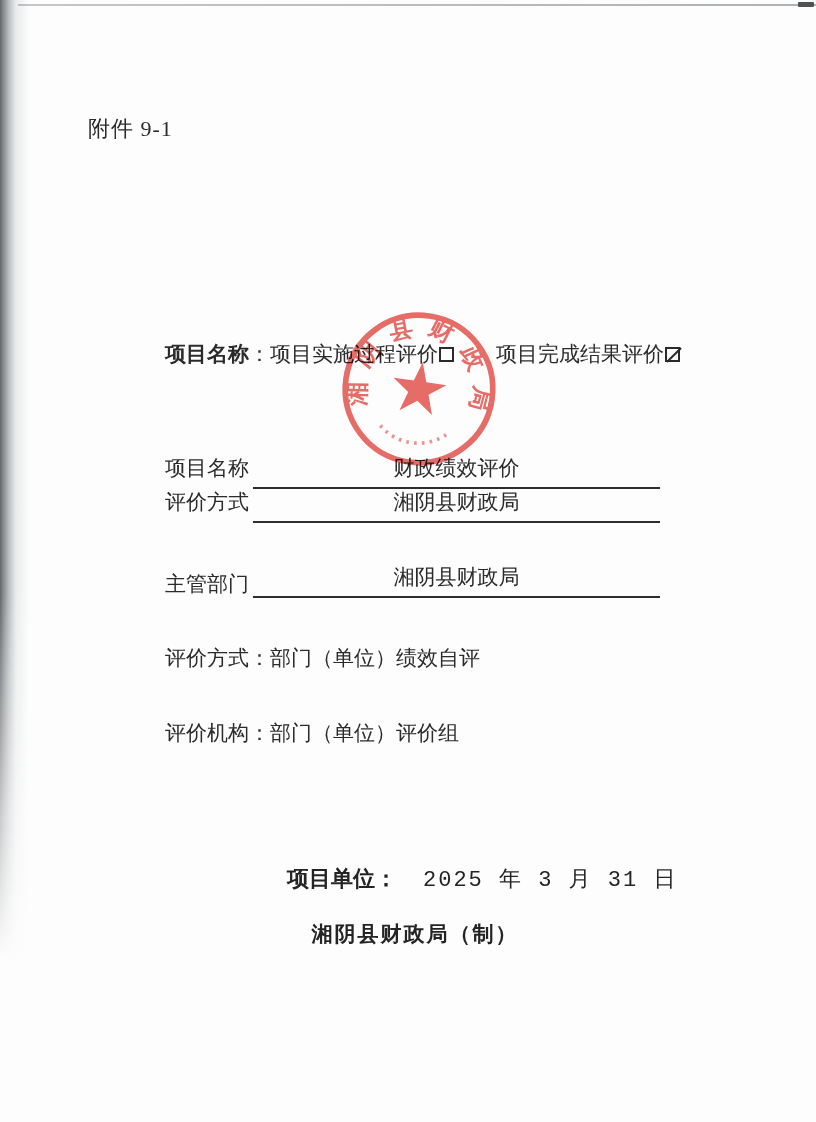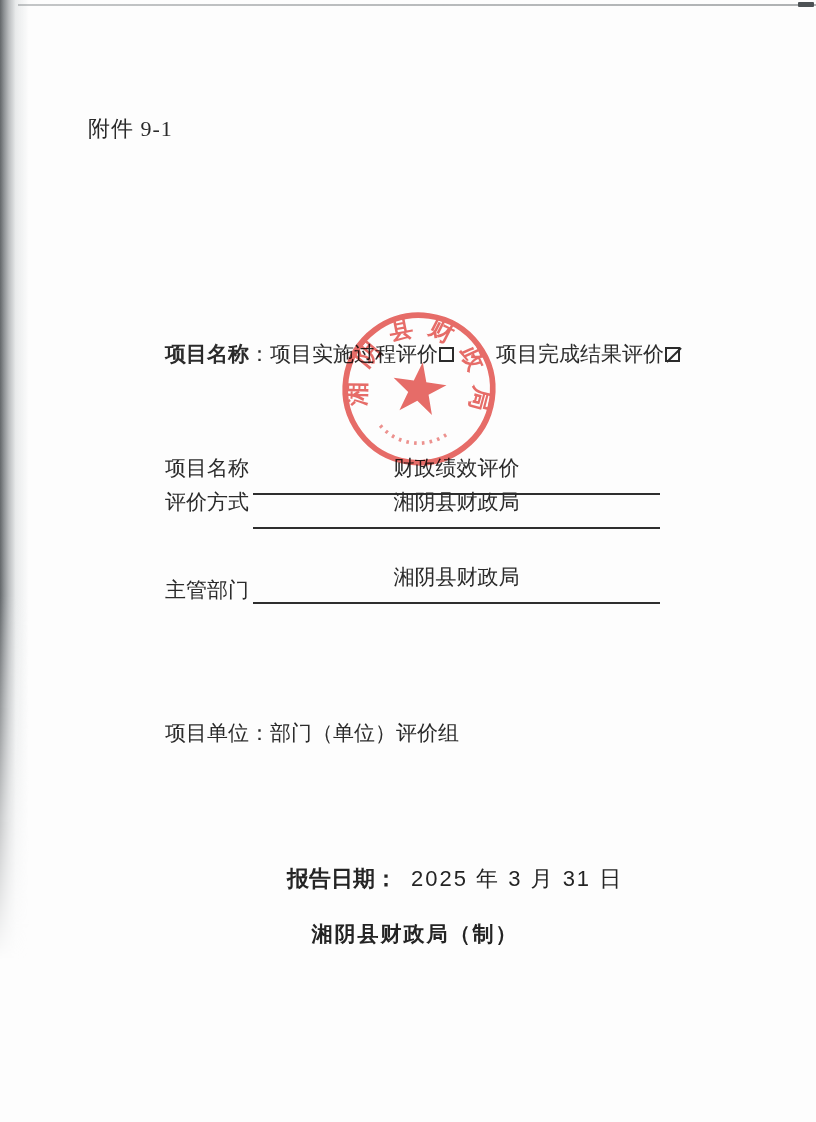--- a/index.html
+++ b/index.html
@@ -56,37 +56,37 @@
   .checkbox.checked::after {
     content: ""; position: absolute; left: -3px; top: 5px;
     width: 20px; height: 0; border-top: 2px solid #2b2b2b;
     transform: rotate(-45deg);
   }
 
   .field-row { display: flex; width: 495px; align-items: baseline; }
   .field-row .flabel { width: 88px; flex: 0 0 88px; }
   .field-row .fline {
     flex: 1; margin-left: 0; text-align: center;
-    border-bottom: 2px solid #2e2e2e; padding-bottom: 11px;
+    border-bottom: 2px solid #2e2e2e; padding-bottom: 5px;
   }
   .row-1 { top: 413px; margin-top: 41px; }
   .row-2 { top: 488px; }
   .row-3 { top: 563px; align-items: flex-end; }
 
   .simple-row { white-space: nowrap; }
   .row-method { top: 644px; }
   .row-org   { top: 719px; }
 
   .date-line {
     position: absolute; left: 287px; top: 864px;
     font-size: 22px; font-weight: bold; color: #242424; white-space: nowrap;
   }
   .date-value {
-    font-family: Liberation Sans, sans-serif; font-weight: normal;
-    margin-left: 14px; letter-spacing: 2px;
+    font-family: Liberation Mono, monospace; font-weight: normal;
+    margin-left: 26px; letter-spacing: 2px;
   }
   .issuer {
     position: absolute; left: 0; top: 920px; width: 830px;
     text-align: center; font-size: 21px; font-weight: bold;
     color: #242424; letter-spacing: 2px;
   }
 
   .seal {
     position: absolute; left: 338px; top: 308px;
     width: 162px; height: 162px;
@@ -119,27 +119,30 @@
   <div class="row field-row row-2">
     <span class="flabel">评价方式</span>
     <span class="fline">湘阴县财政局</span>
   </div>
 
   <div class="row field-row row-3">
     <span class="flabel">主管部门</span>
     <span class="fline">湘阴县财政局</span>
   </div>
 
+  <div class="row simple-row row-method">
+    <span>评价方式</span><span>：</span><span>部门（单位）绩效自评</span>
+  </div>
 
   <div class="row simple-row row-org">
-    <span>项目单位</span><span>：</span><span>部门（单位）评价组</span>
+    <span>评价机构</span><span>：</span><span>部门（单位）评价组</span>
   </div>
 
   <div class="date-line">
-    <span>报告日期：</span><span class="date-value">2025 年 3 月 31 日</span>
+    <span>项目单位：</span><span class="date-value">2025 年 3 月 31 日</span>
   </div>
 
   <div class="issuer">湘阴县财政局（制）</div>
 
   <svg class="seal" viewBox="0 0 156 156" xmlns="http://www.w3.org/2000/svg">
     <defs>
       <path id="sealArc" d="M 30.9 100 A 52 52 0 1 1 125.1 100" fill="none"></path>
       <path id="sealArcBottom" d="M 46 118 A 48 48 0 0 0 110 118" fill="none"></path>
     </defs>
     <circle cx="78" cy="78" r="71" fill="none" stroke="#e4534e" stroke-width="5.5"></circle>

